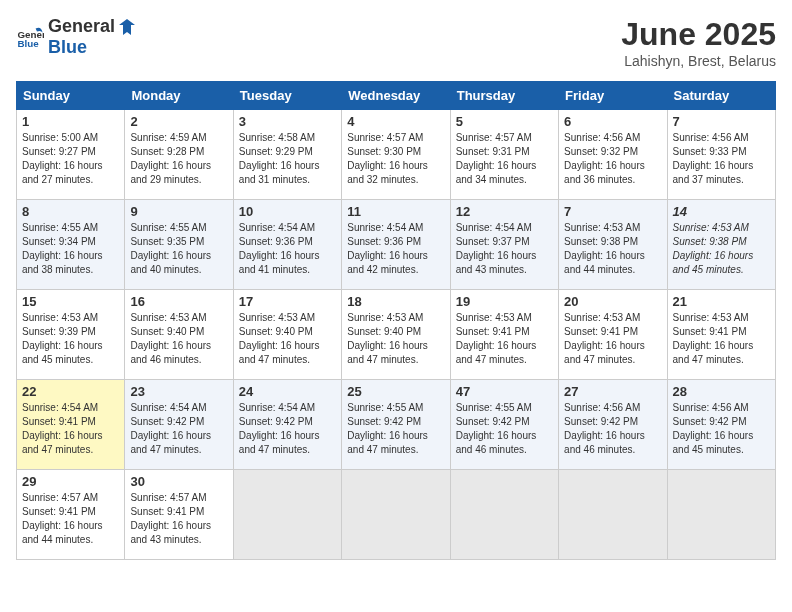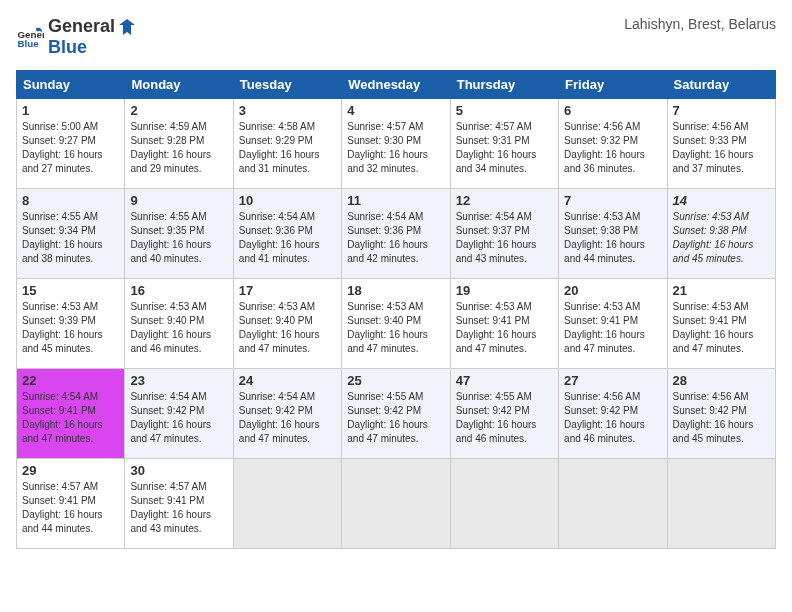--- a/index.html
+++ b/index.html
@@ -106,20 +106,21 @@
         <svg width="20" height="20" viewBox="0 0 20 20" style="margin: 0 2px;">
           <path d="M10 2 L18 8 L14 8 L14 18 L10 15 L6 18 L6 8 L2 8 Z" fill="#1a5fa8"></path>
         </svg>
       </div>
       <div>
         <span class="logo-text-blue">Blue</span>
       </div>
     </div>
   </div>
   <div class="title-block">
+    <div class="month-title">June 2025</div>
     <div class="location-subtitle">Lahishyn, Brest, Belarus</div>
   </div>
 </div>
 
 <table>
   <thead>
     <tr>
     <th>Sunday</th>
         <th>Monday</th>
         <th>Tuesday</th>
@@ -214,21 +215,21 @@
         <td>
           <span class="day-num">20</span>
           <div class="day-info">Sunrise: 4:53 AM<br>Sunset: 9:41 PM<br>Daylight: 16 hours and 47 minutes.</div>
         </td>
         <td>
           <span class="day-num">21</span>
           <div class="day-info">Sunrise: 4:53 AM<br>Sunset: 9:41 PM<br>Daylight: 16 hours and 47 minutes.</div>
         </td>
       </tr>
       <tr>
-        <td style="background: #d946ef;">
+        <td style="background: #fef9c3;">
           <span class="day-num">22</span>
           <div class="day-info">Sunrise: 4:54 AM<br>Sunset: 9:41 PM<br>Daylight: 16 hours and 47 minutes.</div>
         </td>
         <td style="background: rgb(240, 244, 250);">
           <span class="day-num">23</span>
           <div class="day-info">Sunrise: 4:54 AM<br>Sunset: 9:42 PM<br>Daylight: 16 hours and 47 minutes.</div>
         </td>
         <td style="background: rgb(240, 244, 250);">
           <span class="day-num">24</span>
           <div class="day-info">Sunrise: 4:54 AM<br>Sunset: 9:42 PM<br>Daylight: 16 hours and 47 minutes.</div>

